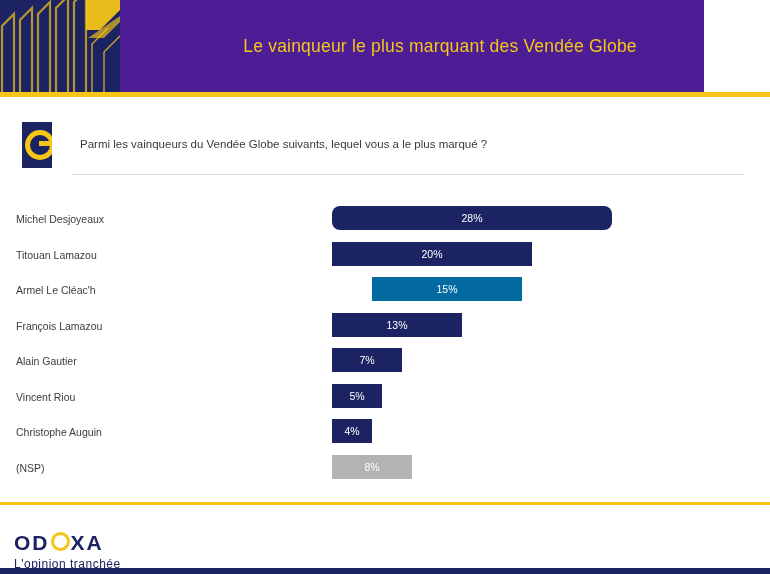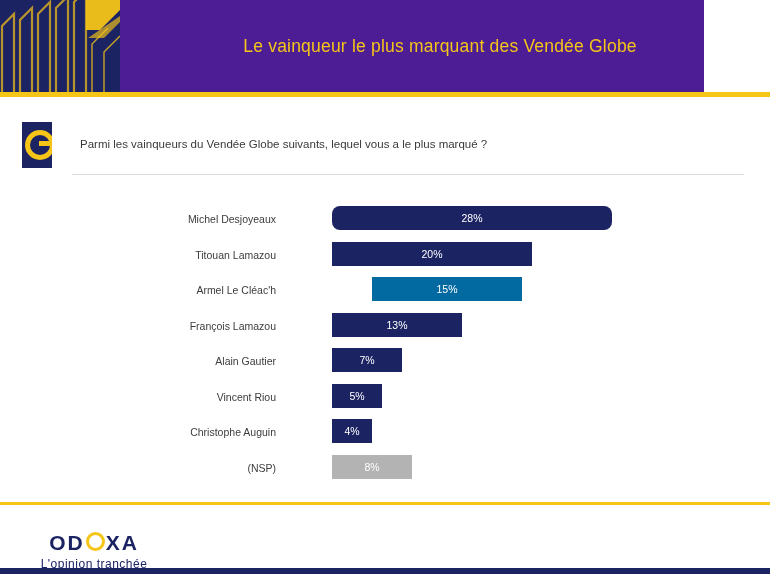--- a/index.html
+++ b/index.html
@@ -94,21 +94,21 @@
   }
   .bar-row {
     position: relative;
     height: 35.5px;
   }
   .bar-label {
     position: absolute;
     right: 494px;   
     top: 7px;
     width: 260px;
-    text-align: right;
+    text-align: left;
     font-size: 10.5px;
     color: #3c3c3c;
     white-space: nowrap;
   }
   .bar-track {
     position: absolute;
     left: 332px;
     top: 0;
     height: 24px;
   }
@@ -148,21 +148,20 @@
     top: 505px;
     width: 770px;
     height: 69px;
     background: #ffffff;
   }
   .odoxa-logo {
     position: absolute;
     left: 14px;
     top: 26px;
     width: 160px;
-    text-align: center;
   }
   .odoxa-word {
     font-size: 21px;
     letter-spacing: 2px;
     color: #1b2363;
     font-weight: bold;
     position: relative;
     display: inline-block;
   }
   .odoxa-ring {

